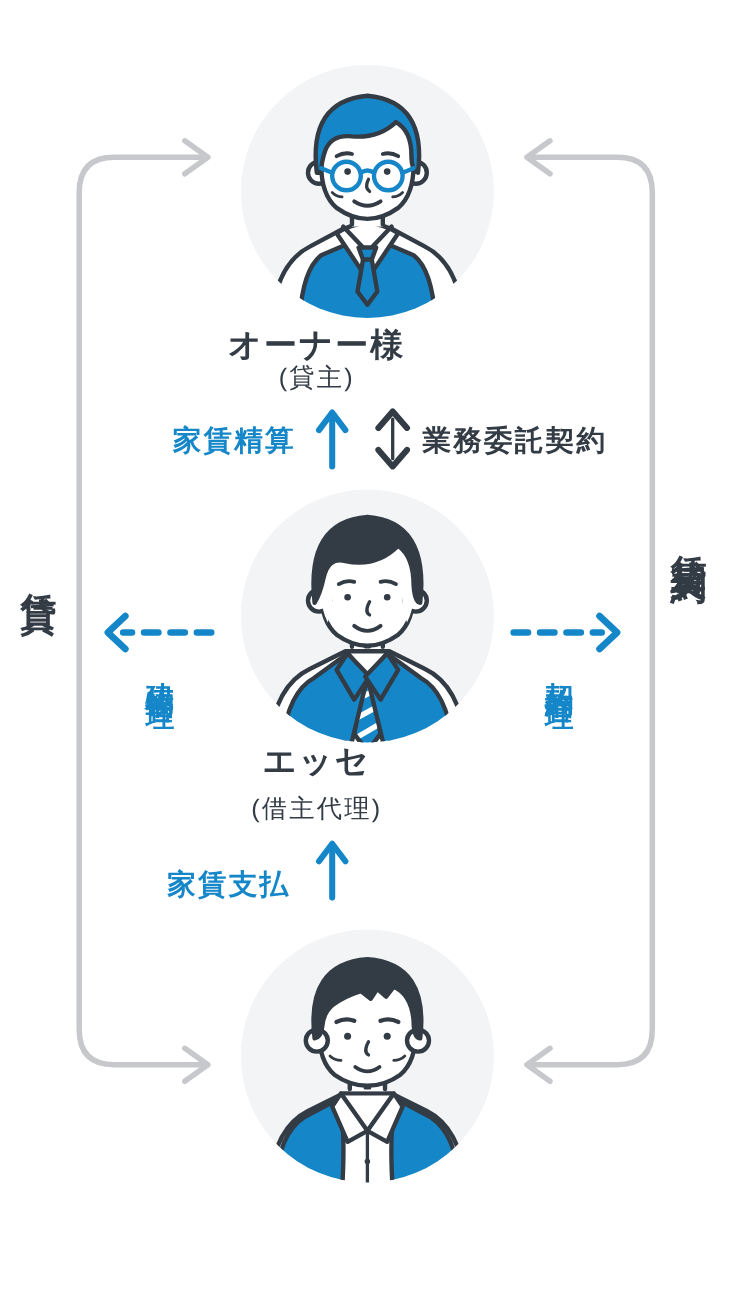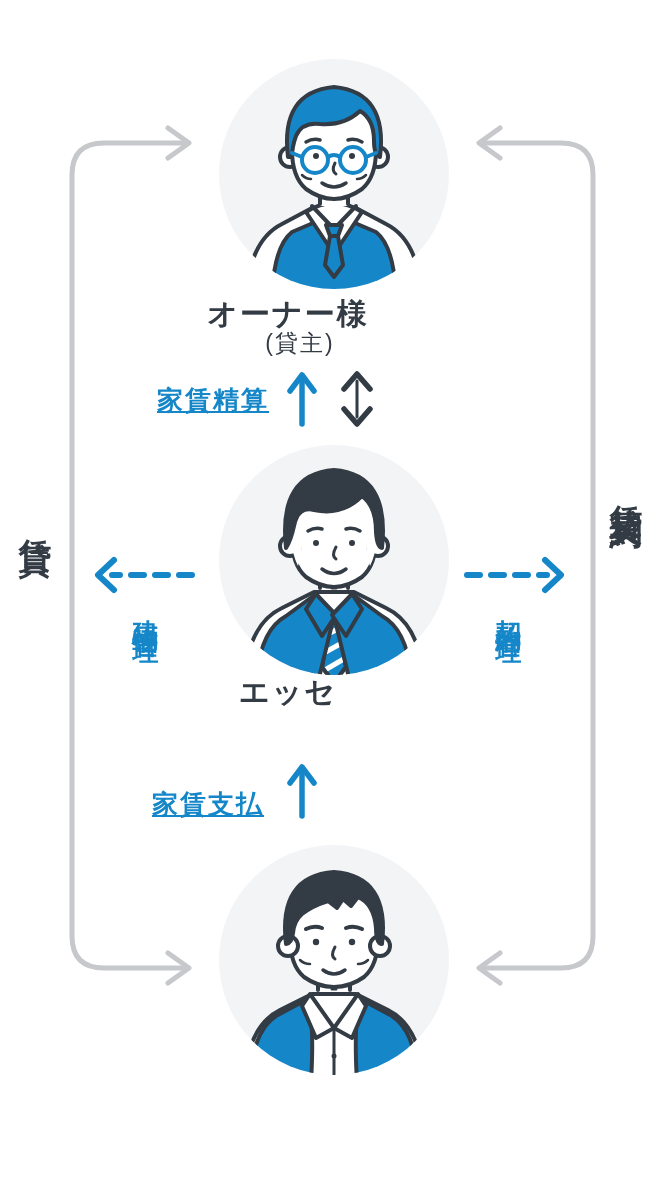--- a/index.html
+++ b/index.html
@@ -3,23 +3,23 @@
 <meta charset="utf-8">
 <style>
   html,body{margin:0;padding:0;background:#ffffff;}
   #stage{
     position:relative;width:668px;height:1192px;background:#ffffff;
     font-family:"Liberation Sans","DejaVu Sans",sans-serif;overflow:hidden;
   }
   .abs{position:absolute;}
   .center-row{left:0;width:576px;text-align:center;}
   .name{font-size:30px;font-weight:700;color:#333b45;letter-spacing:2px;}
-  .role{font-size:23px;font-weight:400;color:#333b45;letter-spacing:2px;margin-left:12px;}
+  .role{font-size:23px;font-weight:400;color:#333b45;letter-spacing:2px;}
   .arrow-label{font-size:26px;font-weight:700;letter-spacing:2px;white-space:nowrap;}
-  .blue{color:#1587c9;text-decoration:underline;}
+  .blue{color:#1587c9;}
   .dark{color:#333b45;}
   .vtext{
     writing-mode:vertical-rl;text-orientation:upright;
     line-height:1;white-space:nowrap;
   }
   .v-side{font-size:33px;font-weight:700;color:#333b45;letter-spacing:4px;}
   .v-blue{font-size:26px;font-weight:700;color:#1587c9;letter-spacing:6px;}
   svg{display:block;}
 </style>
 </head>
@@ -99,20 +99,21 @@
       <circle cx="136" cy="100" r="3" fill="#333b45" stroke="none"></circle>
       <path d="M119,107 Q115,115 120,118" fill="none" stroke-width="3"></path>
       <path d="M106,127 Q118,135 130,127" fill="none" stroke-width="3.5"></path>
       <path d="M86,119 Q90,123 95,123 M150,119 Q146,123 141,123" fill="none" stroke-width="2.5"></path>
     </g>
   </svg>
   <div class="abs center-row name" style="top:294px;">オーナー様</div>
   <div class="abs center-row role" style="top:328px;">(貸主)</div>
 
   <div class="abs arrow-label blue" style="left:157px;top:383px;">家賃精算</div>
+  <div class="abs arrow-label dark" style="left:384px;top:383px;">業務委託契約</div>
 
   <svg class="abs" style="left:216px;top:442px;" width="236" height="236" viewBox="0 0 236 236">
     <defs>
         <clipPath id="c2">
           <circle cx="118" cy="118" r="115"></circle>
         </clipPath>
       </defs>
     <circle cx="118" cy="118" r="115" fill="#f3f4f6"></circle>
     <g clip-path="url(#c2)" stroke="#333b45" stroke-width="4" stroke-linecap="round" stroke-linejoin="round">
       <path d="M28,240 Q32,182 66,166 L98,150 L138,150 L170,166 Q204,182 208,240 Z" fill="#ffffff"></path>
@@ -139,20 +140,21 @@
       <path d="M70,106 Q62,32 118,28 Q174,32 166,106 Q161,106 160,90 Q160,64 146,54 Q126,74 98,68 Q82,64 78,84 Q75,98 70,106 Z" fill="#333b45"></path>
       <path d="M92,89 Q99,85 106,87 M130,87 Q137,85 144,89" fill="none" stroke-width="3.5"></path>
       <circle cx="100" cy="101" r="3" fill="#333b45" stroke="none"></circle>
       <circle cx="136" cy="101" r="3" fill="#333b45" stroke="none"></circle>
       <path d="M120,105 Q115,114 120,117" fill="none" stroke-width="3"></path>
       <path d="M106,127 Q118,136 130,127" fill="none" stroke-width="3.5"></path>
       <path d="M116,146 L120,146" fill="none" stroke-width="3"></path>
     </g>
   </svg>
   <div class="abs center-row name" style="top:672px;">エッセ</div>
+  <div class="abs center-row role" style="top:720px;">(借主代理)</div>
 
   <div class="abs vtext v-blue" style="left:133px;top:599px;">建物管理</div>
   <div class="abs vtext v-blue" style="left:496px;top:599px;">契約管理</div>
 
   <div class="abs vtext v-side" style="left:19px;top:512px;">賃貸</div>
   <div class="abs vtext v-side" style="left:610px;top:478px;">賃貸契約</div>
 
   <div class="abs arrow-label blue" style="left:152px;top:787px;">家賃支払</div>
 
   <svg class="abs" style="left:216px;top:842px;" width="236" height="236" viewBox="0 0 236 236">

